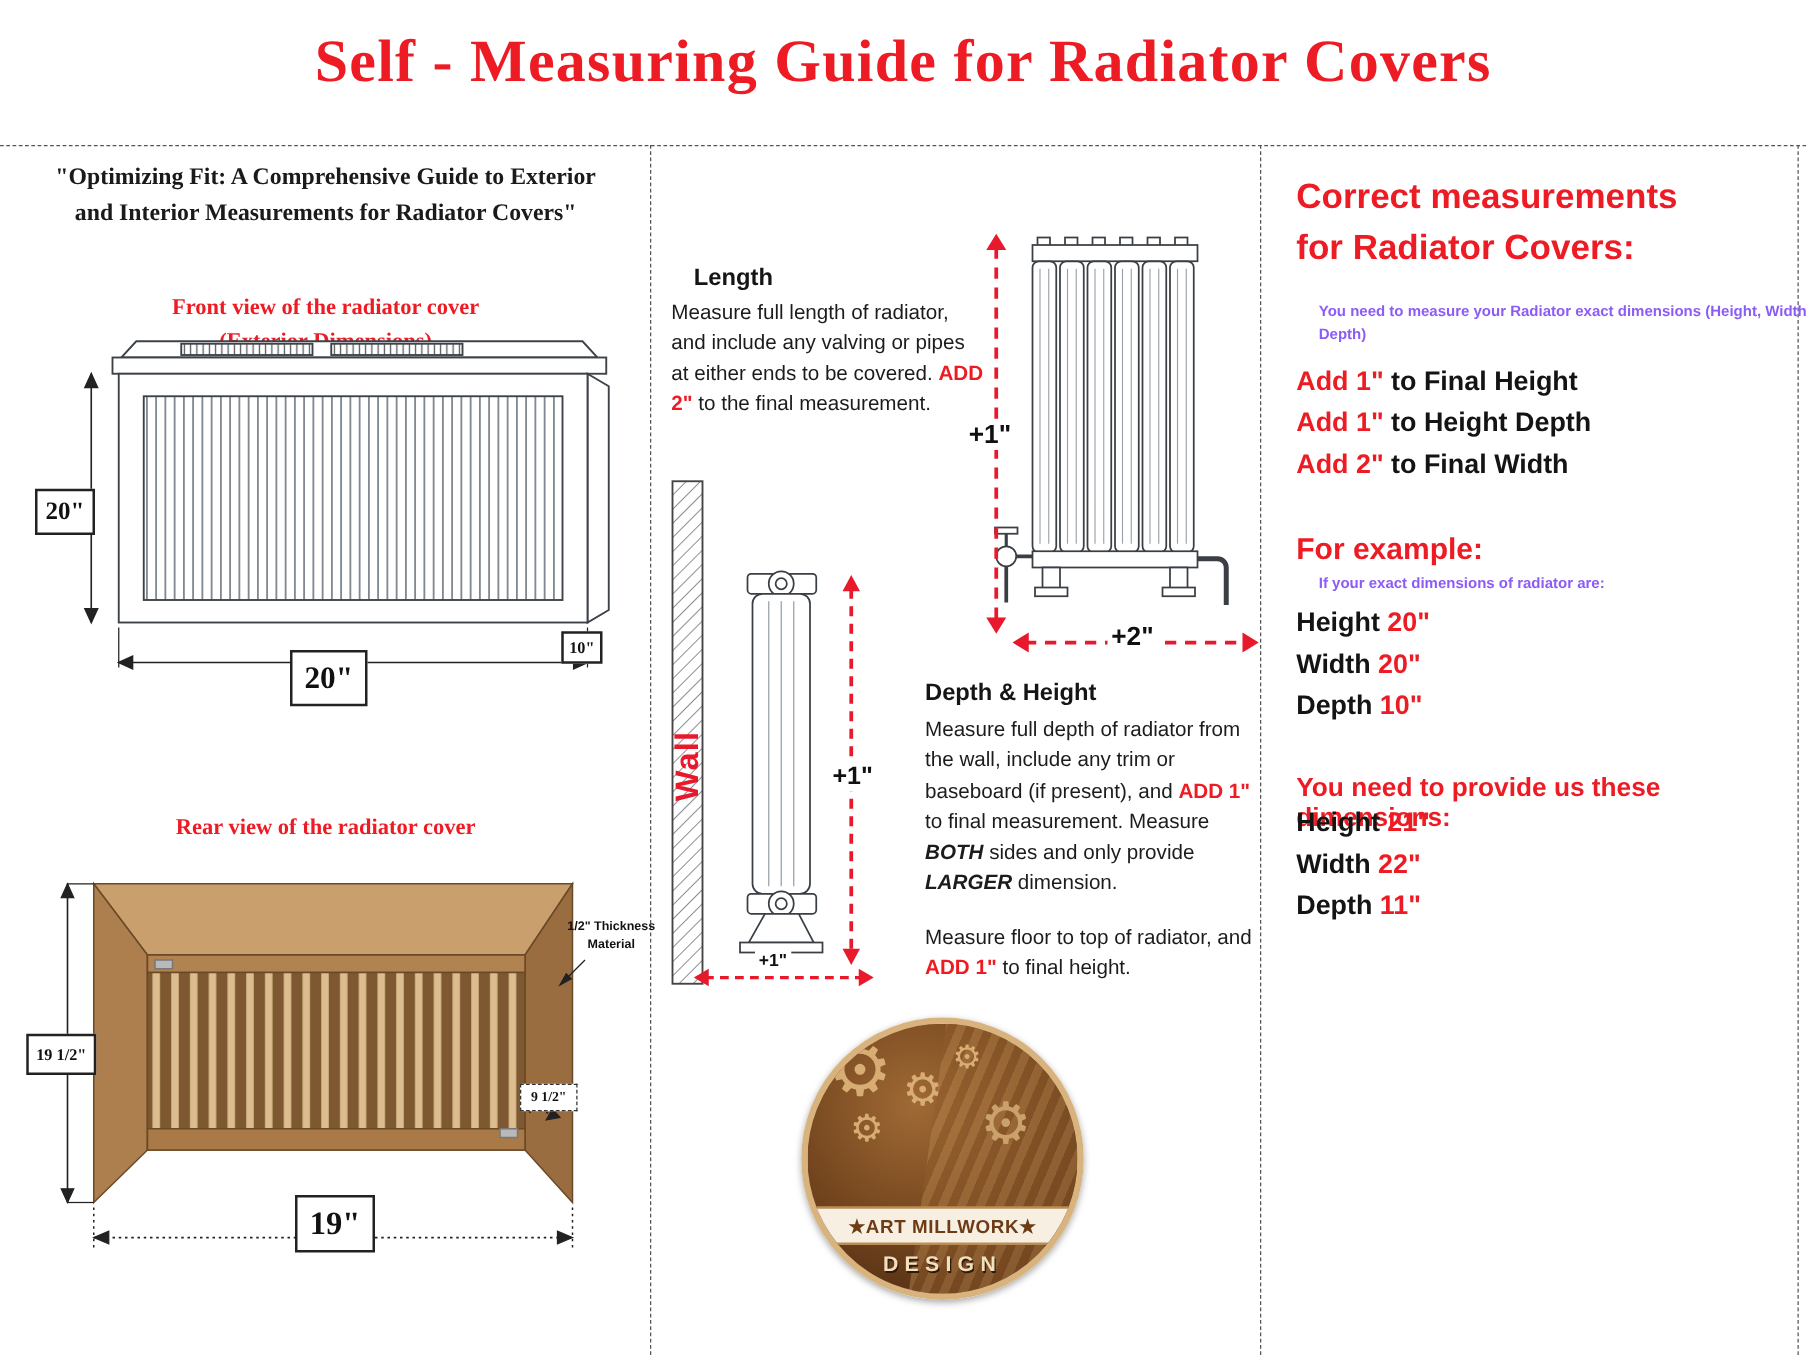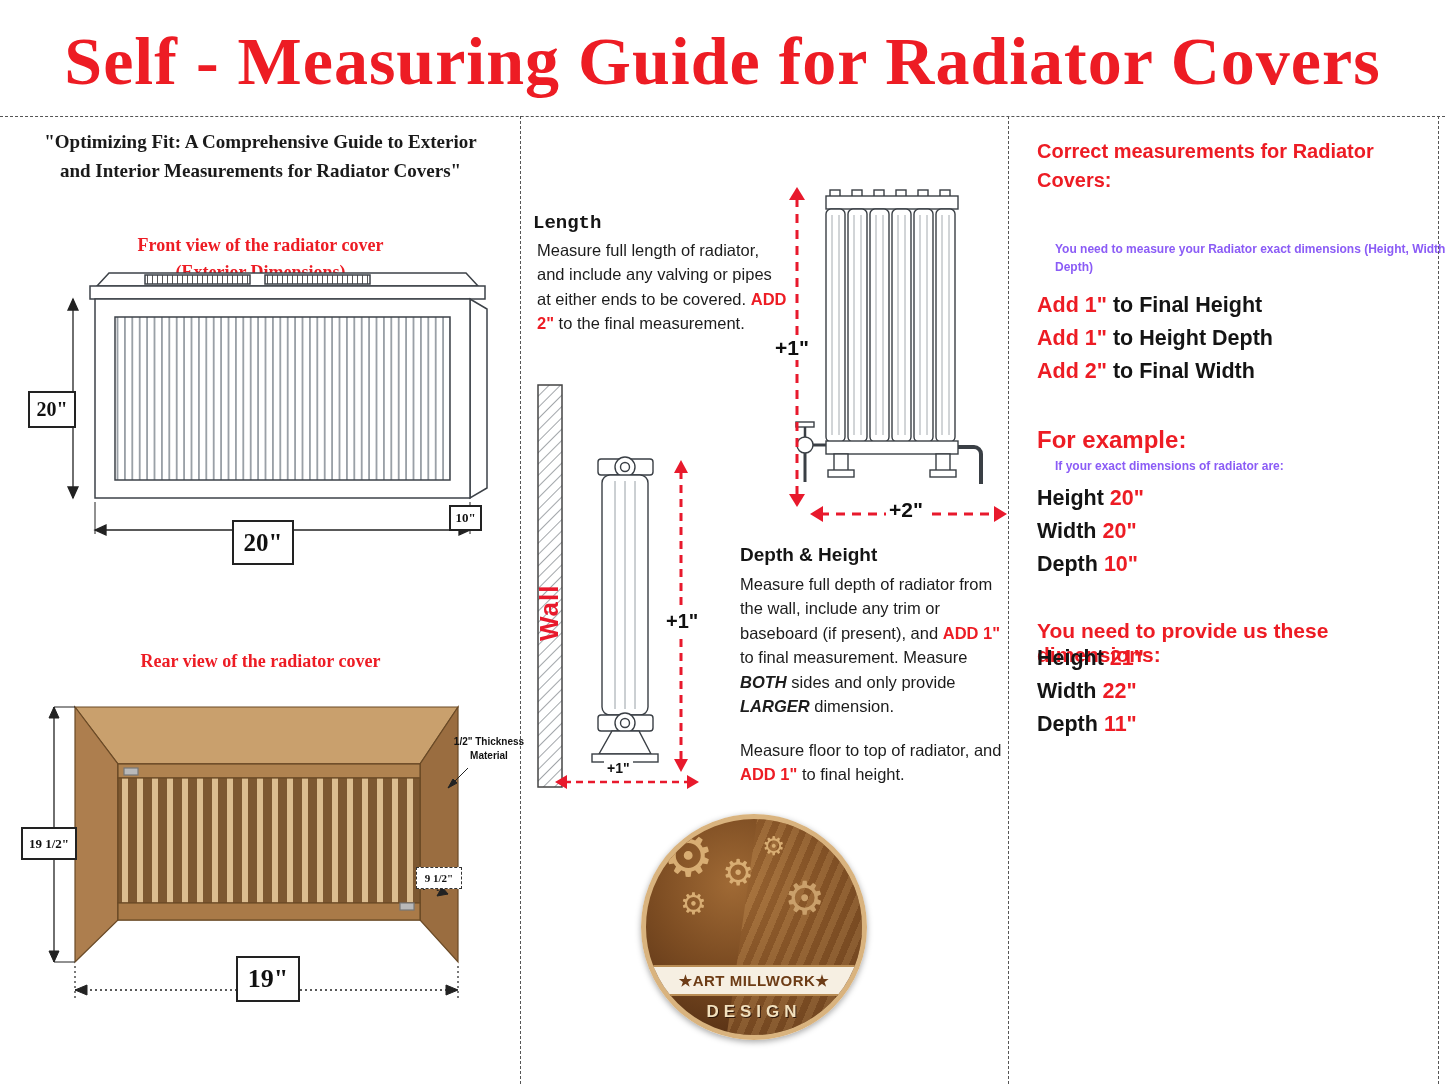--- a/index.html
+++ b/index.html
@@ -5,42 +5,42 @@
   * { margin:0; padding:0; box-sizing:border-box; }
   html,body { background:#ffffff; }
   body { font-family:"Liberation Sans", sans-serif; color:#111; }
   .page { position:relative; width:1445px; height:1084px; background:#fff; overflow:hidden; }
   .abs { position:absolute; }
   .red { color:#ed1c24; }
   .bold { font-weight:700; }
   .ital { font-style:italic; font-weight:700; }
 
   .title { position:absolute; top:22px; left:0; width:100%; text-align:center;
-           font-family:"Liberation Serif", serif; font-weight:700; font-size:68px;
+           font-family:"Liberation Serif", serif; font-weight:700; font-size:48px;
            color:#ed1c24; letter-spacing:1px; }
 
   .hline { position:absolute; left:0; top:116px; width:1445px; border-top:1.5px dashed #555; }
   .vline { position:absolute; top:116px; height:968px; border-left:1.5px dashed #555; }
 
   .quote { position:absolute; left:8px; top:128px; width:505px; text-align:center;
            font-family:"Liberation Serif", serif; font-weight:700; font-size:19px;
            color:#1a1a1a; line-height:1.5; }
   .sec-caption { position:absolute; left:8px; width:505px; text-align:center;
            font-family:"Liberation Serif", serif; font-weight:700; font-size:18px;
            color:#ed1c24; line-height:1.5; }
 
   .dim-box { position:absolute; background:#fff; border:2px solid #222;
              display:flex; align-items:center; justify-content:center;
              font-family:"Liberation Serif", serif; font-weight:700; color:#111; }
 
   .mid-heading { position:absolute; font-weight:700; font-size:19px; color:#151515; }
   .mid-text { position:absolute; font-size:16.5px; line-height:1.48; color:#1c1c1c; }
   .arrow-label { position:absolute; background:#fff; font-weight:700; color:#101010; padding:0 3px; line-height:1.15; }
 
-  .rc-heading { left:1037px; top:137px; width:350px; font-weight:700; font-size:20px; color:#ed1c24; line-height:1.45; }
+  .rc-heading { left:1037px; top:137px; width:350px; font-weight:700; font-size:28px; color:#ed1c24; line-height:1.45; }
   .rc-intro   { left:1037px; width:400px; font-weight:700; font-size:12px; color:#8b5cf6; line-height:1.5;margin-left:18px; }
   .rc-sub-red { left:1037px; font-weight:700; color:#ed1c24; }
   .num-line   { left:1037px; font-weight:700; font-size:21.5px; color:#141414; }
   .red-part   { color:#ed1c24; }
 
   .logo-circle { position:relative; width:226px; height:226px; border-radius:50%;
                  border:5px solid #d9b37e; overflow:hidden;
                  background:radial-gradient(circle at 40% 30%, #a06a35 0%, #7c4c22 40%, #5e3617 72%, #472711 100%);
                  box-shadow:0 2px 6px rgba(0,0,0,.35); }
   .logo-wood { position:absolute; right:-30px; top:-12px; width:150px; height:250px; opacity:.5;
@@ -153,21 +153,21 @@
     </g>
   </svg>
   <div class="dim-box" style="left:21px; top:827px; width:56px; height:33px; font-size:13px;">19 1/2"</div>
   <div class="dim-box" style="left:236px; top:956px; width:64px; height:46px; font-size:26px;">19"</div>
   <div class="dim-box" style="left:416px; top:867px; width:46px; height:22px; font-size:11px; border:1.5px dashed #333;">9 1/2"</div>
   <div class="abs" style="left:452px; top:735px; width:74px; text-align:center; font-size:10px; font-weight:700; line-height:1.35; color:#111;">
     <div>1/2" Thickness</div>
     <div>Material</div>
   </div>
 
-  <div class="mid-heading" style="left:533px; top:212px;font-family:Liberation Mono, monospace;">Length</div>
+  <div class="mid-heading" style="left:555px; top:212px;">Length</div>
   <p class="mid-text" style="left:537px; top:238px; width:252px;">
     <span>Measure full length of radiator, and include any valving or pipes at either ends to be covered. </span><span class="red bold">ADD 2"</span><span> to the final measurement.</span>
   </p>
 
   <svg class="abs" style="left:758px; top:182px;" width="250" height="355" viewBox="0 0 250 355">
     <g stroke="#3a3f45" fill="#fff" stroke-width="1.4">
       <rect x="72" y="8" width="10" height="7"></rect>
         <rect x="94" y="8" width="10" height="7"></rect>
       <rect x="116" y="8" width="10" height="7"></rect>
         <rect x="138" y="8" width="10" height="7"></rect>

